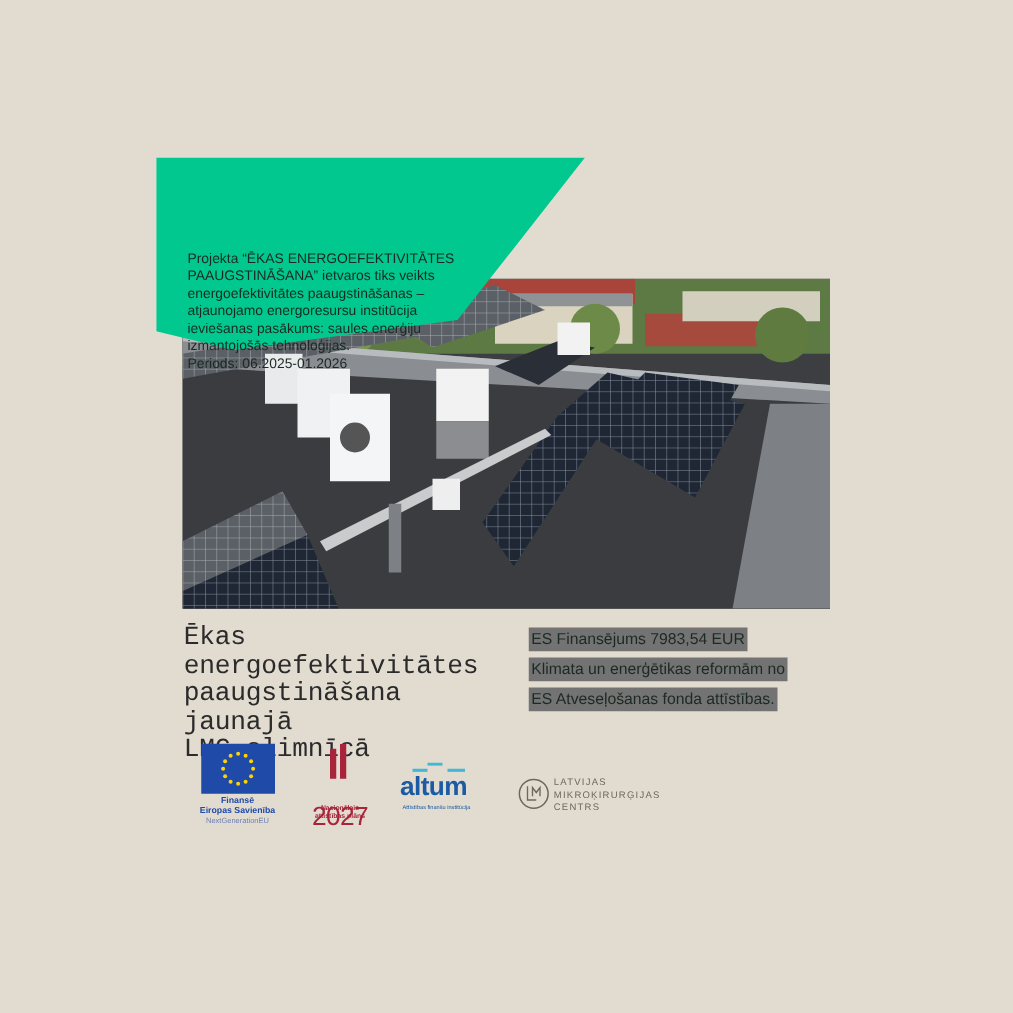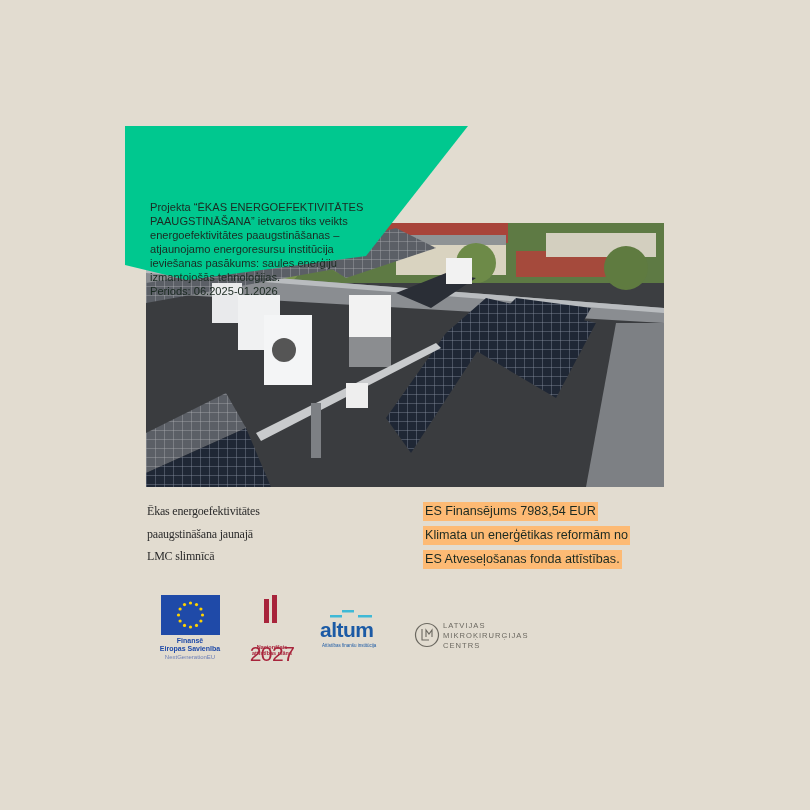--- a/index.html
+++ b/index.html
@@ -2,23 +2,23 @@
 <html><head>
 <meta charset="utf-8">
 <style>
   html, body { margin:0; padding:0; }
   body { width:810px; height:810px; background:#E2DCD0; position:relative; overflow:hidden; font-family:"Liberation Sans", sans-serif; }
   .photo { position:absolute; left:146px; top:223px; width:518px; height:264px; overflow:hidden; background:#3c3e41; }
   .photo svg { display:block; }
   .green-panel { position:absolute; left:125px; top:126px; width:343px; height:156px; }
   .green-panel svg { position:absolute; left:0; top:0; }
   .green-text { position:absolute; left:25px; top:26px; width:260px; font-size:11.1px; line-height:14px; color:#1b2a22;margin-top:48px; }
-  .title { position:absolute; left:147px; top:500px; width:270px; font-family:Liberation Serif, serif; font-size:12px; line-height:22.5px; color:#2b2b2b; letter-spacing:-0.2px; }
+  .title { position:absolute; left:147px; top:500px; width:270px; font-family:Liberation Mono, monospace; font-size:21px; line-height:22.5px; color:#2b2b2b; letter-spacing:-0.2px; }
   .funding { position:absolute; left:423px; top:501px; font-size:12.6px; line-height:20px; color:#1b2a22; }
-  .funding span { background:#fdba74; padding:1px 2px 2px 2px; display:inline-block; line-height:16px; margin-bottom:4px; }
+  .funding span { background:#737373; padding:1px 2px 2px 2px; display:inline-block; line-height:16px; margin-bottom:4px; }
   .logo { position:absolute; }
   .eu-flag { left:161px; top:595px; width:59px; height:40px; background:#1f4aa8; }
   .eu-caption { position:absolute; left:150px; top:637px; width:80px; text-align:center; font-size:7px; line-height:8px; color:#1f4aa8; font-weight:bold; }
   .eu-caption .sub { font-weight:normal; font-size:6px; color:#6b7fb7; }
   .lv-logo { left:244px; top:595px; width:56px; height:62px; }
   .lv-year { position:absolute; left:0; top:27px; width:56px; text-align:center; font-size:21px; font-weight:normal; color:#a8243b; letter-spacing:-0.5px;margin-top:20px; }
   .lv-cap { position:absolute; left:0; top:49px; width:56px; text-align:center; font-size:5.5px; line-height:6px; color:#a8243b; font-weight:bold; }
   .altum { left:320px; top:612px; width:66px; height:40px; }
   .altum-word { position:absolute; left:0; top:6px; font-size:21px; font-weight:bold; color:#1b5aa5; letter-spacing:-0.5px; }
   .altum-sub { position:absolute; left:2px; top:31px; font-size:4.5px; color:#1b5aa5; white-space:nowrap; }

